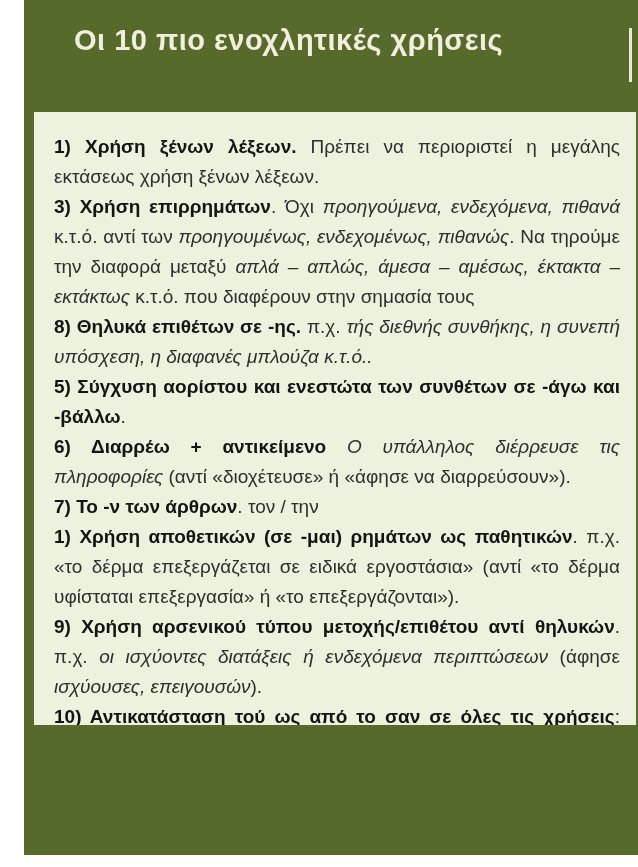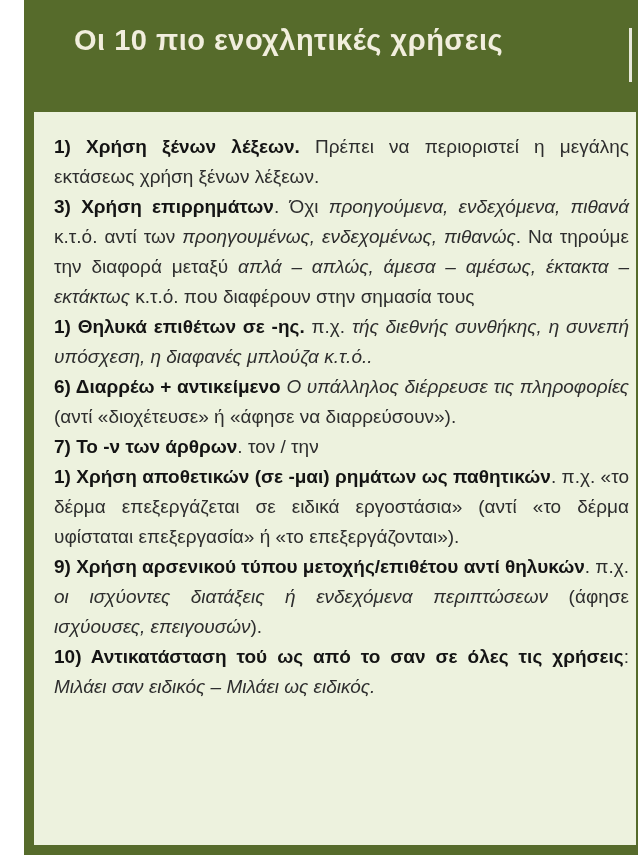--- a/index.html
+++ b/index.html
@@ -28,23 +28,23 @@
     position:absolute;left:50px;top:24px;margin:0;
     font-size:29px;font-weight:bold;letter-spacing:0.5px;
     color:var(--title-text);
     white-space:nowrap;
   }
   .accent-line{
     position:absolute;left:605px;top:28px;width:3px;height:54px;
     background:var(--accent-line);
   }
   .panel{
-    position:absolute;left:10px;top:112px;width:602px;height:733px;
+    position:absolute;left:10px;top:112px;width:602px;height:613px;
     background:var(--panel-bg);
-    padding:20px 7px 16px 20px;
+    padding:20px 16px 16px 20px;
     overflow:hidden;
   }
   .items{width:100%;}
   .item{
     margin:0;
     font-size:19px;line-height:30px;
     color:var(--body-text);
     text-align:justify;
   }
   .item span.b{font-weight:bold;color:var(--bold-text);}
@@ -54,21 +54,22 @@
 <body>
 
 <div class="canvas">
   <div class="slide">
     <h1 class="title">Οι 10 πιο ενοχλητικές χρήσεις</h1>
     <div class="accent-line"></div>
     <div class="panel">
       <div class="items">
           <p class="item"><span class="b">1) Χρήση ξένων λέξεων</span><span class="b">. </span><span class="">Πρέπει να περιοριστεί η μεγάλης εκτάσεως χρήση ξένων λέξεων.</span></p>
           <p class="item"><span class="b">3) Χρήση επιρρημάτων</span><span class="">. Όχι </span><span class=" i">προηγούμενα, ενδεχόμενα, πιθανά</span><span class=""> κ.τ.ό. αντί των </span><span class=" i">προηγουμένως, ενδεχομένως, πιθανώς</span><span class="">. Να τηρούμε την διαφορά μεταξύ </span><span class=" i">απλά – απλώς, άμεσα – αμέσως, έκτακτα – εκτάκτως</span><span class=""> κ.τ.ό. που διαφέρουν στην σημασία τους</span></p>
-          <p class="item"><span class="b">1) Θηλυκά επιθέτων σε -ης.</span><span class=""> π.χ. </span><span class=" i">τής διεθνής συνθήκης, η συνεπή υπόσχεση, η διαφανές μπλούζα κ.τ.ό..</span></p>
+          <p class="item"><span class="b">8) Θηλυκά επιθέτων σε -ης.</span><span class=""> π.χ. </span><span class=" i">τής διεθνής συνθήκης, η συνεπή υπόσχεση, η διαφανές μπλούζα κ.τ.ό..</span></p>
+          <p class="item"><span class="b">5) Σύγχυση αορίστου και ενεστώτα των συνθέτων σε -άγω και -βάλλω</span><span class="">.</span></p>
           <p class="item"><span class="b">6) Διαρρέω + αντικείμενο</span><span class="">  </span><span class=" i">Ο υπάλληλος διέρρευσε τις πληροφορίες</span><span class=""> (αντί «διοχέτευσε» ή «άφησε να διαρρεύσουν»).</span></p>
           <p class="item"><span class="b">7) Το -ν των άρθρων</span><span class="">. τον / την</span></p>
           <p class="item"><span class="b">1) Χρήση αποθετικών (σε -μαι) ρημάτων ως παθητικών</span><span class="">. π.χ. «το δέρμα επεξεργάζεται σε ειδικά εργοστάσια» (αντί «το δέρμα υφίσταται επεξεργασία» ή «το επεξεργάζονται»).</span></p>
           <p class="item"><span class="b">9) Χρήση αρσενικού τύπου μετοχής/επιθέτου αντί θηλυκών</span><span class="">. π.χ. </span><span class=" i">οι ισχύοντες διατάξεις ή ενδεχόμενα περιπτώσεων</span><span class=""> (άφησε </span><span class=" i">ισχύουσες, επειγουσών</span><span class="">).</span></p>
           <p class="item"><span class="b">10) Αντικατάσταση τού ως από το σαν σε όλες τις χρήσεις</span><span class="">: </span><span class=" i">Μιλάει σαν ειδικός – Μιλάει ως ειδικός.</span></p>
         </div>
     </div>
   </div>
 </div>
 

